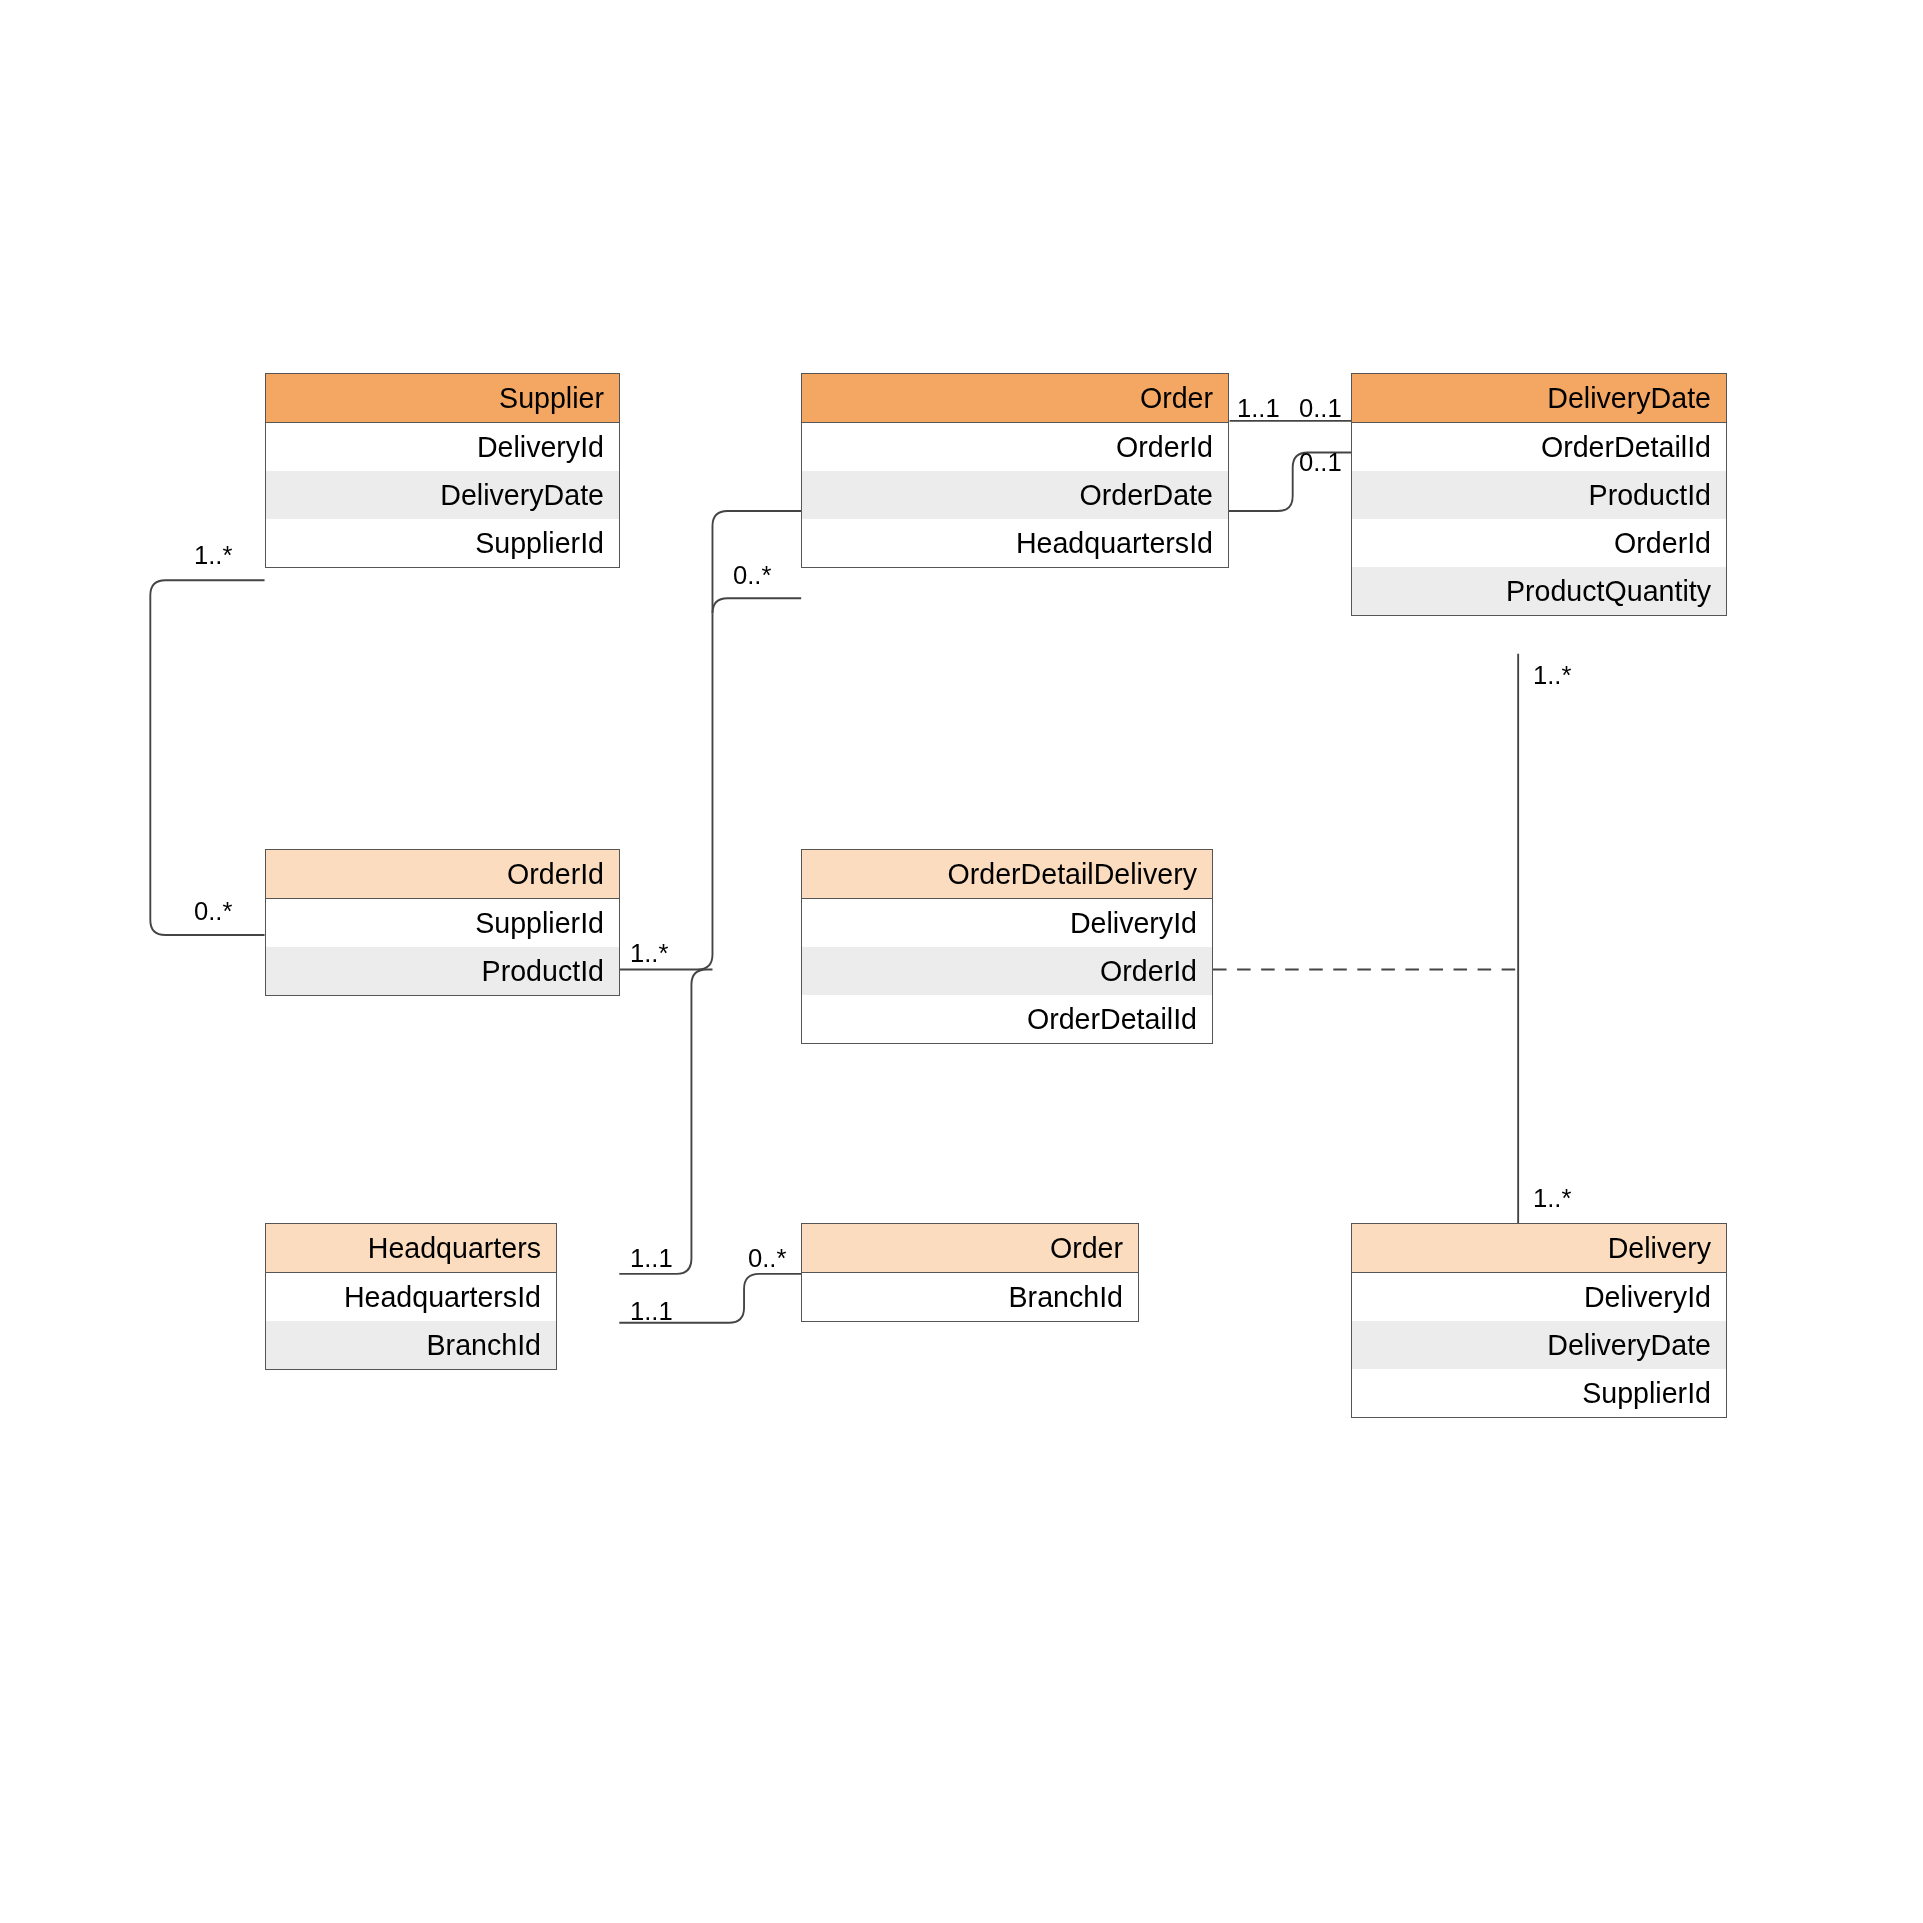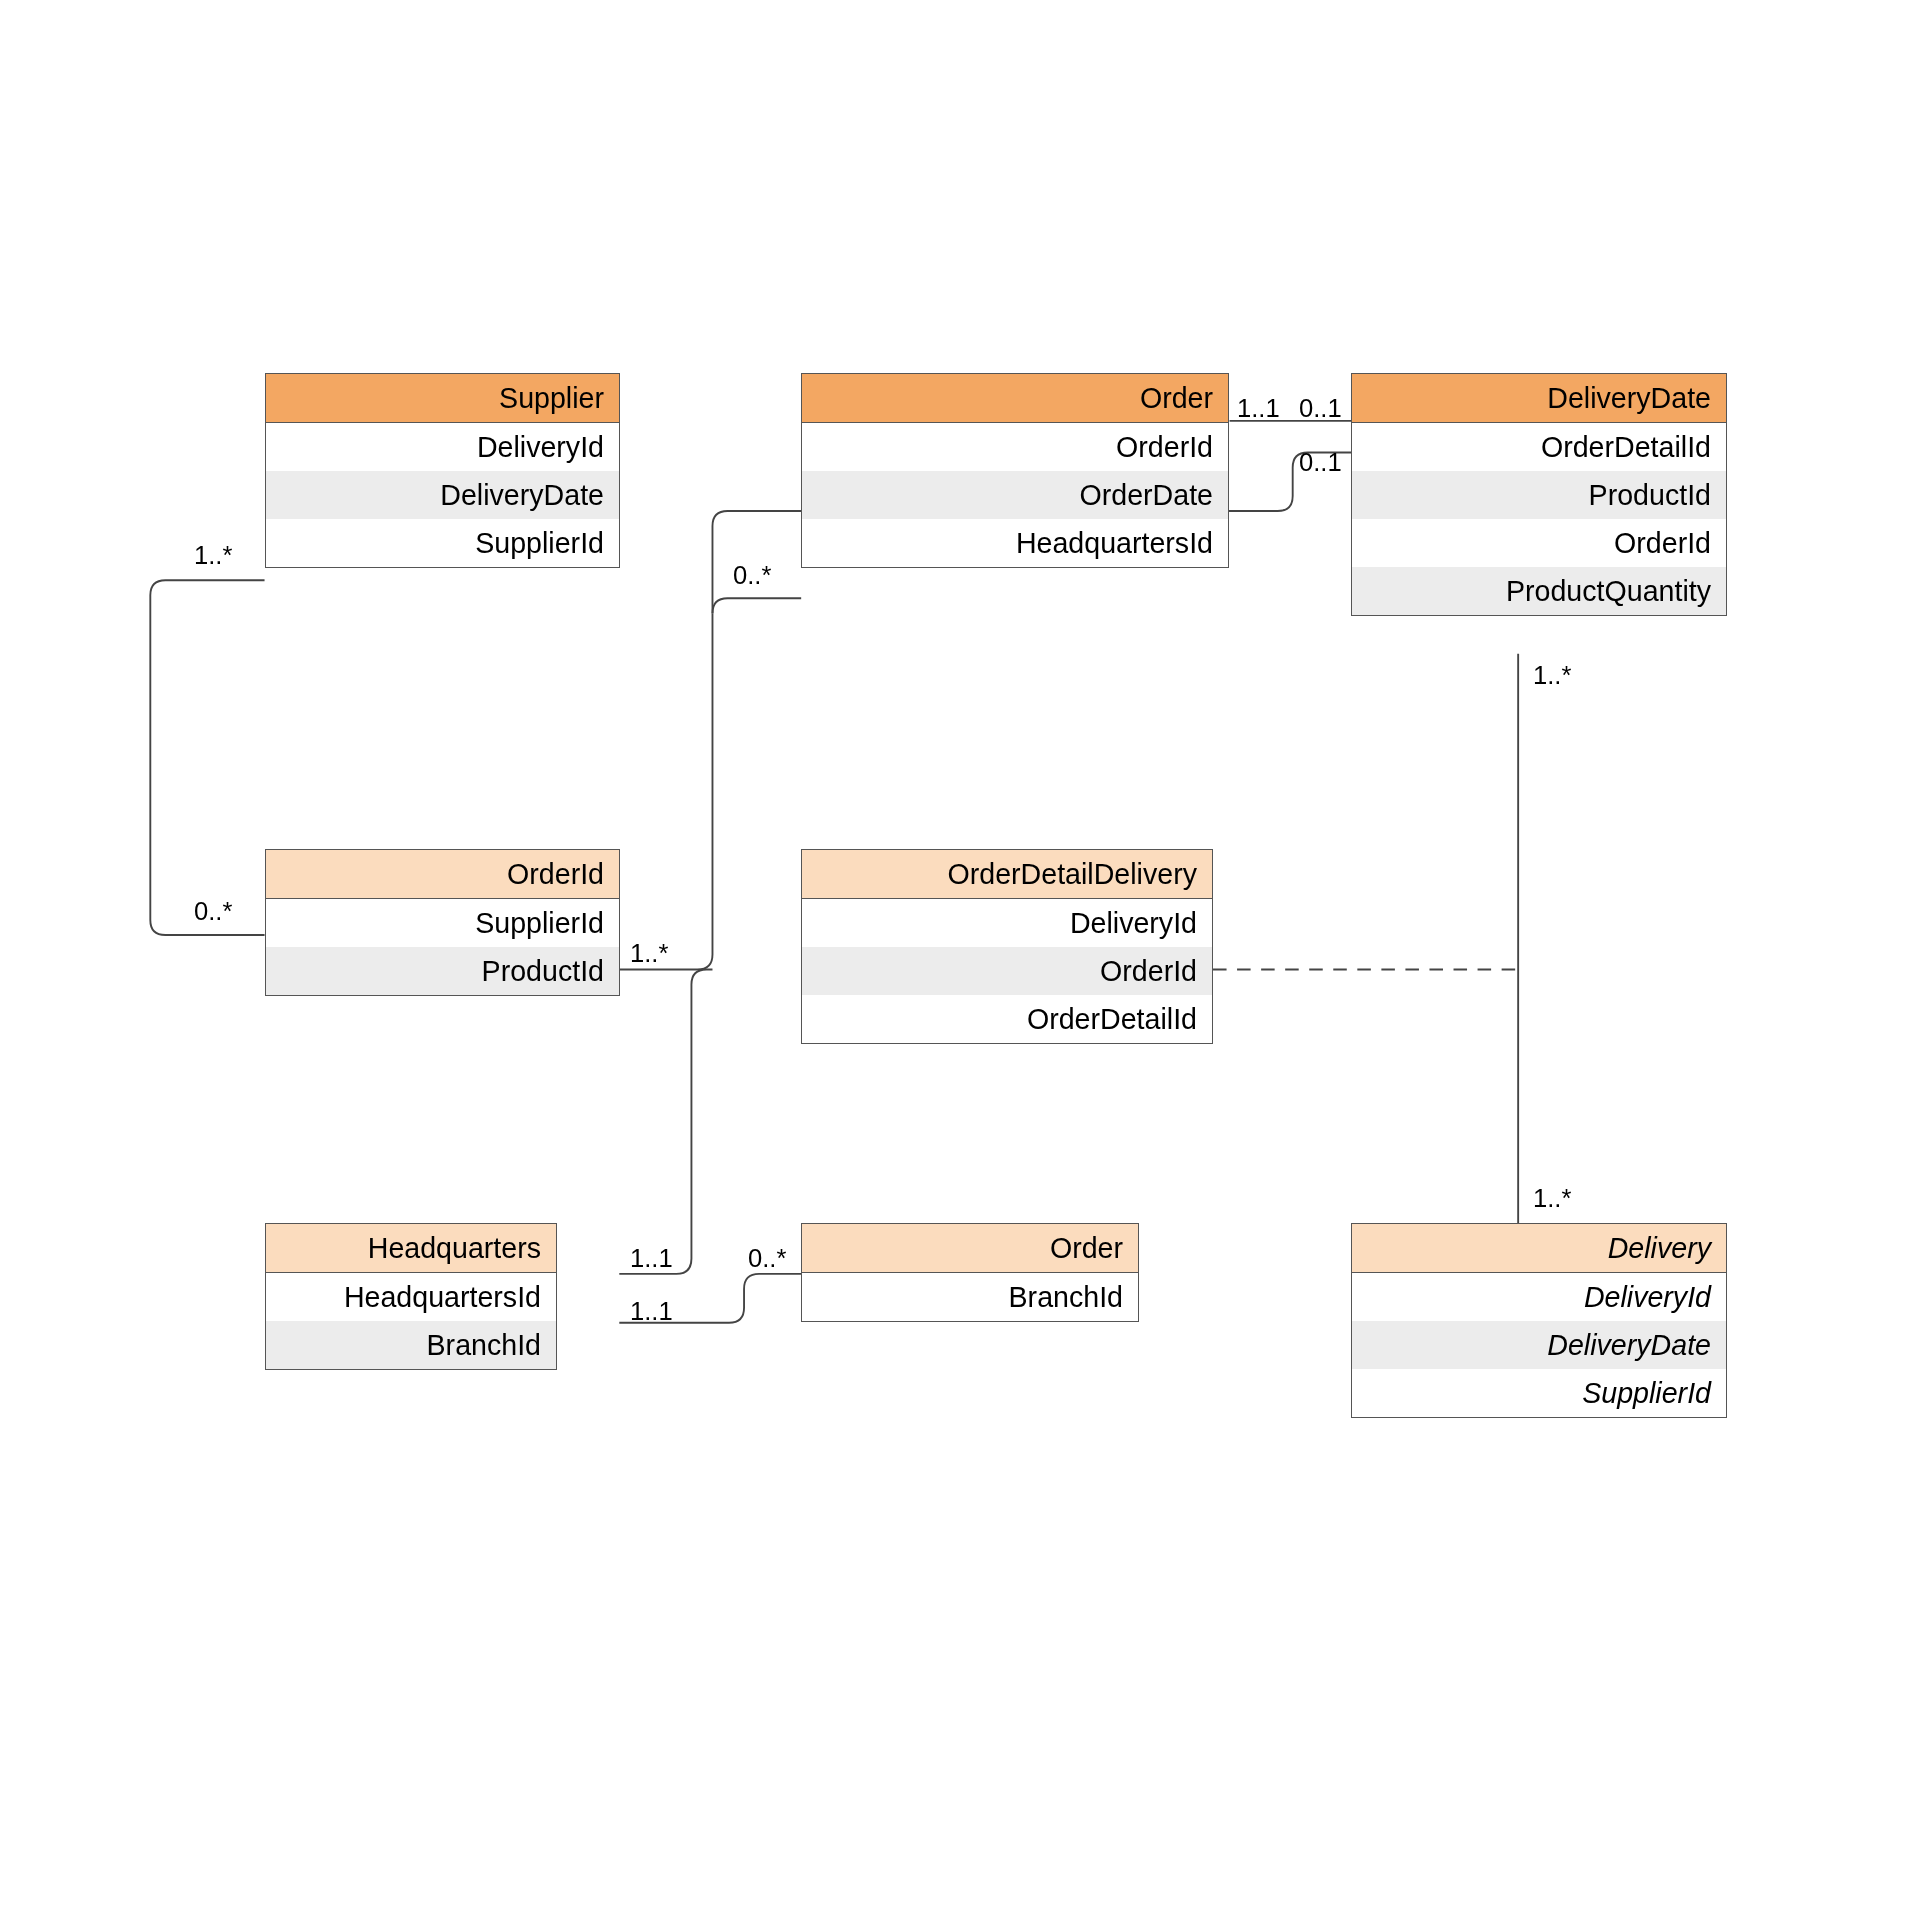--- a/index.html
+++ b/index.html
@@ -129,21 +129,21 @@
     <div class="title header-light">Headquarters</div>
     <div class="attr">HeadquartersId</div>
     <div class="attr alt">BranchId</div>
   </div>
 
   <div class="entity" style="left:801px; top:1223px; width:338px;">
     <div class="title header-light">Order</div>
     <div class="attr">BranchId</div>
   </div>
 
-  <div class="entity" style="left:1351px; top:1223px; width:376px;font-style:italic;">
+  <div class="entity" style="left:1351px; top:1223px; width:376px;">
     <div class="title header-light">Delivery</div>
     <div class="attr">DeliveryId</div>
     <div class="attr alt">DeliveryDate</div>
     <div class="attr">SupplierId</div>
   </div>
 
   <div class="mult" style="left:194px; top:541px;">1..*</div>
   <div class="mult" style="left:194px; top:897px;">0..*</div>
 
   <div class="mult" style="left:733px; top:561px;">0..*</div>

